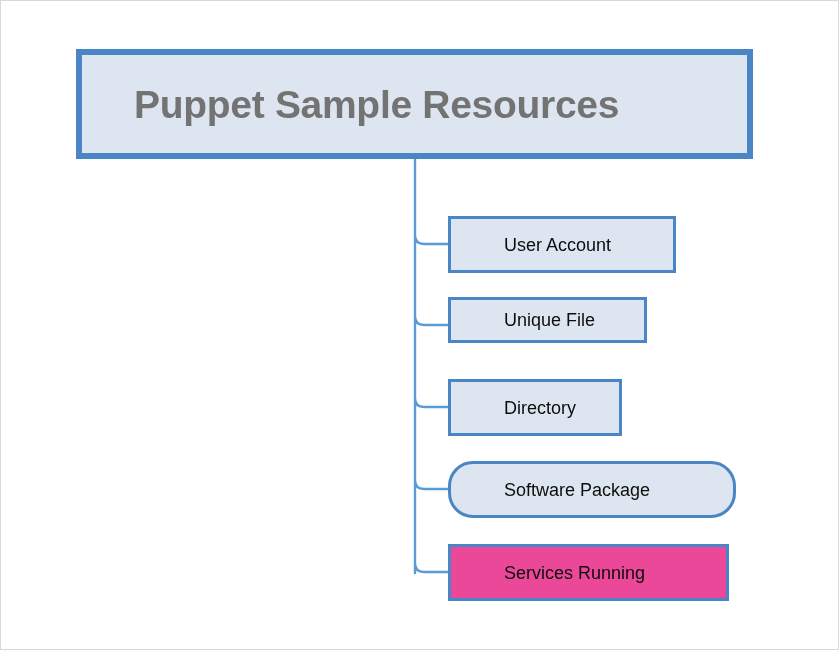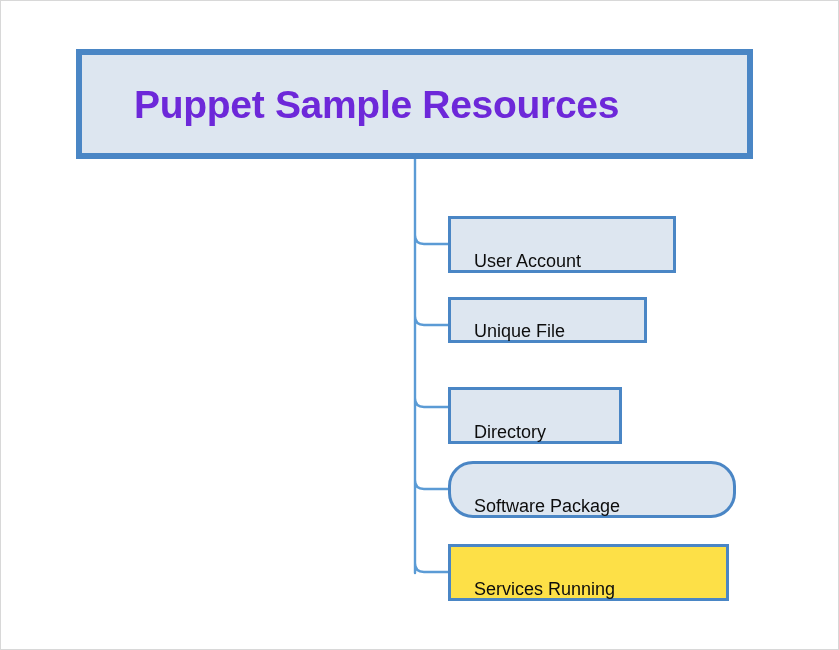--- a/index.html
+++ b/index.html
@@ -43,35 +43,36 @@
     display: flex;
     align-items: center;
   }
   #root-title {
     display: block;
     width: 100%;
     padding-left: 52px;
     box-sizing: border-box;
     font-size: 39px;
     font-weight: bold;
-    color: #6d28d9;
+    color: #737373;
     letter-spacing: -0.3px;
     line-height: 1;
     white-space: nowrap;
   }
   
   .child-node {
     position: absolute;
     box-sizing: border-box;
     background: #dde6f0;
     border: 3px solid #4a86c5;
     height: 57px;
     z-index: 2;
     display: flex;
-    align-items: flex-end;
+    align-items: center;
+    padding-left: 30px;
   }
   .child-label {
     display: block;
     padding-left: 23px;
     font-size: 18px;
     color: #0d0d0d;
     line-height: 1;
     white-space: nowrap;
   }
 </style>
@@ -91,25 +92,25 @@
   </div>
 
   <div class="child-node" style="left: 447px; top: 215px; width: 228px; height: 57px; background: rgb(221, 230, 240); border-color: rgb(74, 134, 197);">
     <span class="child-label">User Account</span>
   </div>
 
   <div class="child-node" style="left: 447px; top: 296px; width: 199px; height: 46px; background: rgb(221, 230, 240); border-color: rgb(74, 134, 197);">
     <span class="child-label">Unique File</span>
   </div>
 
-  <div class="child-node" style="left: 447px; top: 378px; width: 174px; height: 57px; background: rgb(221, 230, 240); border-color: rgb(74, 134, 197); margin-top: 8px;">
+  <div class="child-node" style="left: 447px; top: 378px; width: 174px; height: 57px; background: rgb(221, 230, 240); border-color: rgb(74, 134, 197);">
     <span class="child-label">Directory</span>
   </div>
 
   <div class="child-node" style="left: 447px; top: 460px; width: 288px; height: 57px; background: rgb(221, 230, 240); border-color: rgb(74, 134, 197); border-radius: 25px;">
     <span class="child-label">Software Package</span>
   </div>
 
-  <div class="child-node" style="left: 447px; top: 543px; width: 281px; height: 57px; background: #fde047; border-color: rgb(74, 134, 197);">
+  <div class="child-node" style="left: 447px; top: 543px; width: 281px; height: 57px; background: #ec4899; border-color: rgb(74, 134, 197);">
     <span class="child-label">Services Running</span>
   </div>
 
 </div>
 
 </body></html>

